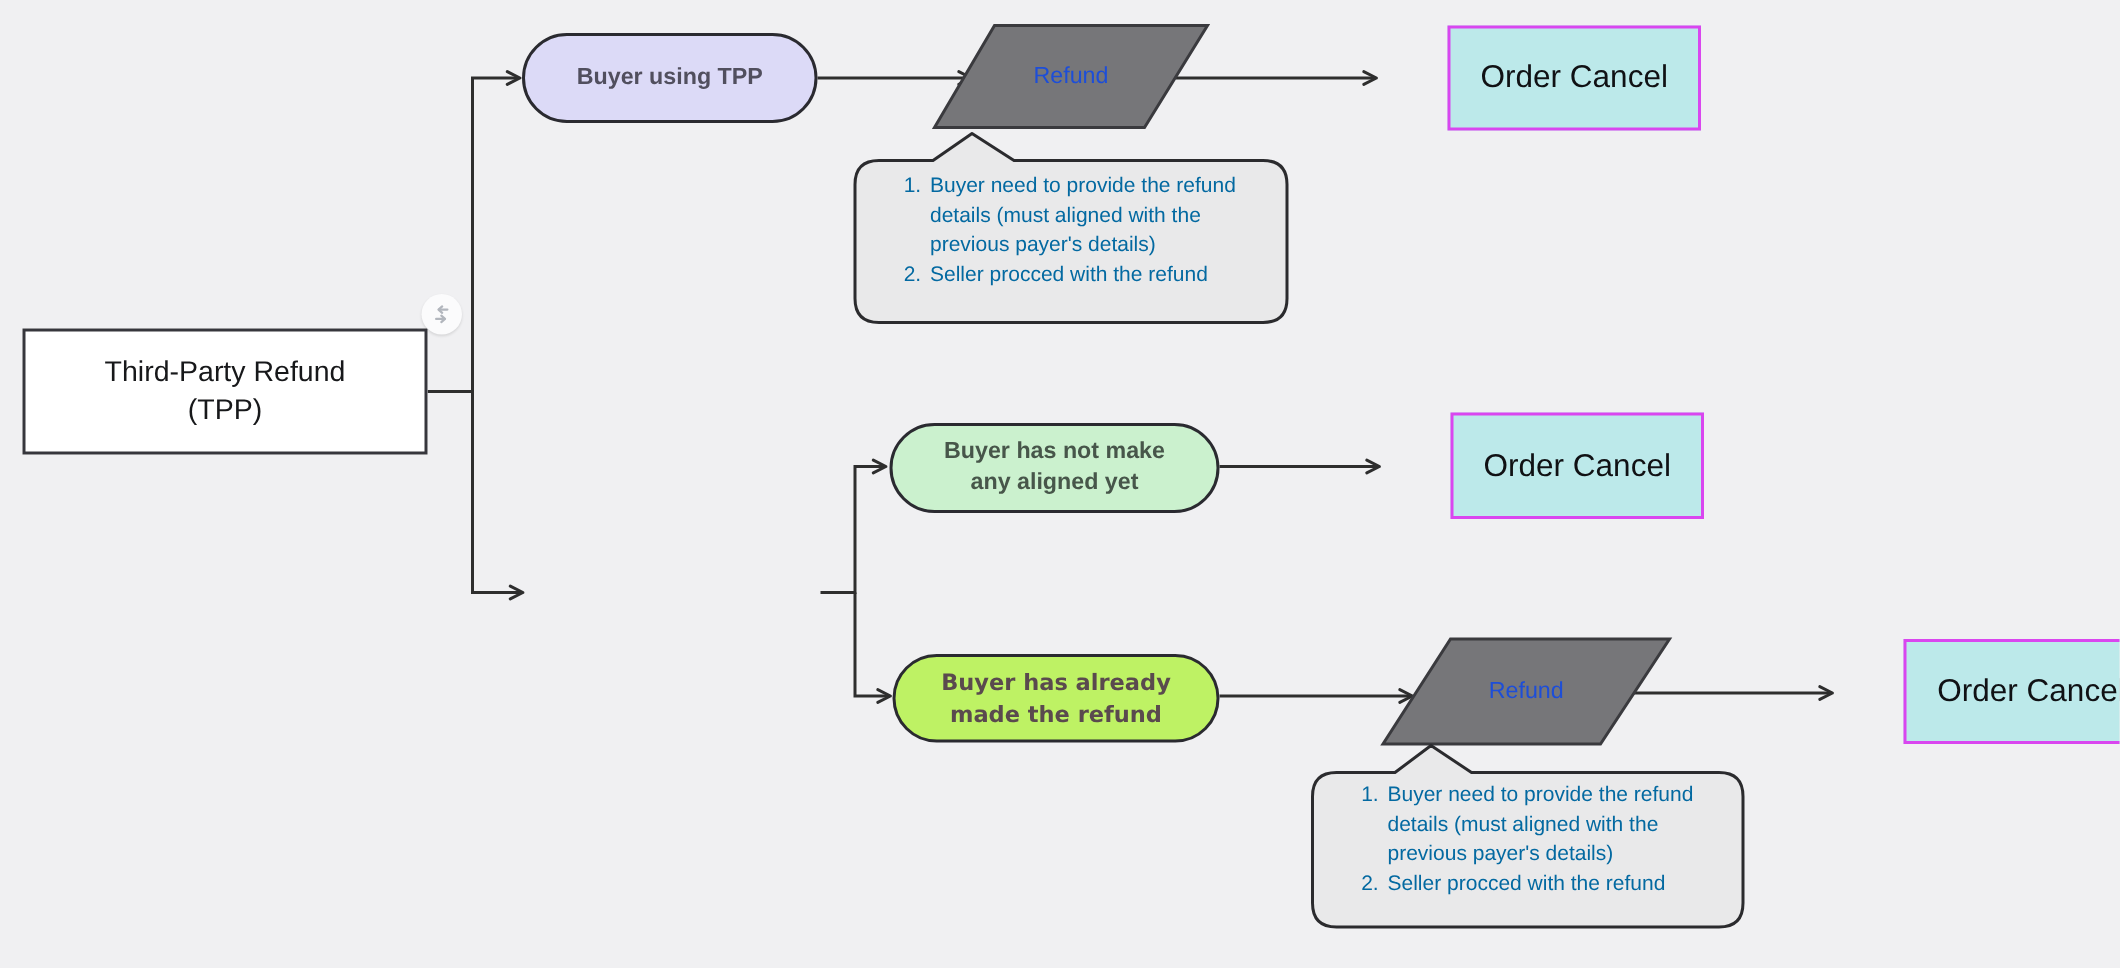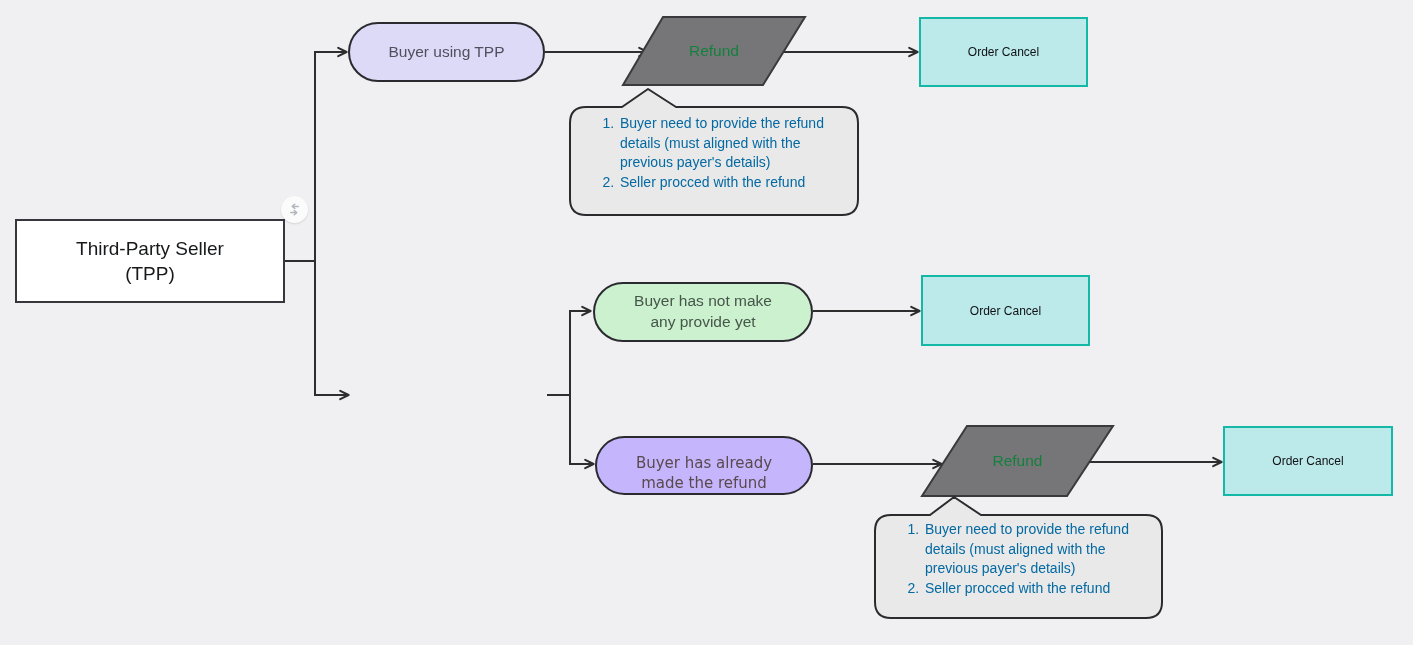--- a/index.html
+++ b/index.html
@@ -30,37 +30,37 @@
     line-height:1.32;
   }
   .badge{
     position:absolute;left:281px;top:196px;z-index:3;
     width:27px;height:27px;border-radius:50%;
     background:#fbfbfc;box-shadow:0 1px 2px rgba(0,0,0,0.12);
     display:flex;align-items:center;justify-content:center;
   }
   .pill{
     border:2px solid #2a2a30;border-radius:30px;
-    font-size:15.5px;line-height:1.35;
+    font-size:15.5px;line-height:1.35;font-weight:bold;
   }
   .pill-buyer{left:348px;top:22px;width:197px;height:60px;background:#dcdaf7;color:#514f5e;}
   .pill-seller{left:350px;top:367px;width:197px;height:58px;background:#f7e3b2;color:#55503f;}
   .pill-green{left:593px;top:282px;width:220px;height:60px;background:#cbf1ce;color:#47564a;align-items:center;}
-  .pill-pink{left:595px;top:436px;width:218px;height:59px;background:#c4b5fd;color:#5a4a4e;
-    font-family:"DejaVu Sans",sans-serif;font-size:15px;justify-content:flex-end;}
+  .pill-pink{left:595px;top:436px;width:218px;height:59px;background:#bef264;color:#5a4a4e;
+    font-family:"DejaVu Sans",sans-serif;font-size:15px;}
   .cancel-box{
-    background:#bce9ea;border:2px solid #14b8a6;
-    font-size:12px;font-weight:500;color:#101114;
+    background:#bce9ea;border:2px solid #d946ef;
+    font-size:21px;font-weight:500;color:#101114;margin-left:46px;
   }
   .cancel-1{left:919px;top:17px;width:169px;height:70px;}
   .cancel-2{left:921px;top:275px;width:169px;height:71px;}
   .cancel-3{left:1223px;top:426px;width:170px;height:70px;}
   .refund-label{
     position:absolute;z-index:2;display:flex;align-items:center;justify-content:center;
-    font-size:15.5px;color:#15803d;pointer-events:none;
+    font-size:15.5px;color:#1d4ed8;pointer-events:none;
   }
   .refund-label-1{left:633px;top:17px;width:162px;height:68px;}
   .refund-label-2{left:927px;top:426px;width:181px;height:70px;}
   .note-text{
     position:absolute;z-index:2;color:#0369a1;
     font-size:14px;line-height:19.5px;
   }
   .note-text-1{left:594px;top:114px;width:250px;}
   .note-text-2{left:899px;top:520px;width:250px;}
   .note-text ol{margin:0;padding:0 0 0 24px;width:222px;}
@@ -89,21 +89,21 @@
     <polyline points="1089,462 1221,462" fill="none" stroke="#2e2e2e" stroke-width="2" marker-end="url(#arrow)"></polyline>
 
     <polygon points="663,17 805,17 763,85 623,85" fill="#767679" stroke="#3a3a3e" stroke-width="2"></polygon>
     <polygon points="967,426 1113,426 1067,496 922,496" fill="#767679" stroke="#3a3a3e" stroke-width="2"></polygon>
 
     <path d="M586,107 H622 L648,89 L676,107 H842 Q858,107 858,123 V199 Q858,215 842,215 H586 Q570,215 570,199 V123 Q570,107 586,107 Z" fill="#e9e9ea" stroke="#2b2b2e" stroke-width="2" stroke-linejoin="round"></path>
     <path d="M891,515 H930 L954,497 L981,515 H1146 Q1162,515 1162,531 V602 Q1162,618 1146,618 H891 Q875,618 875,602 V531 Q875,515 891,515 Z" fill="#e9e9ea" stroke="#2b2b2e" stroke-width="2" stroke-linejoin="round"></path>
   </svg>
 
   <div class="node root-node">
-    <span>Third-Party Seller</span>
+    <span>Third-Party Refund</span>
     <span>(TPP)</span>
   </div>
 
   <div class="badge">
     <svg width="15" height="15" viewBox="0 0 16 16">
       <g fill="none" stroke="#b2b6bd" stroke-width="1.6" stroke-linecap="round" stroke-linejoin="round">
         <path d="M12 4.7 H6"></path>
         <path d="M8.3 2.4 L5.7 4.7 L8.3 7"></path>
         <path d="M4 11.3 H10"></path>
         <path d="M7.7 9 L10.3 11.3 L7.7 13.6"></path>
@@ -111,21 +111,21 @@
     </svg>
   </div>
 
   <div class="node pill pill-buyer">
     <span>Buyer using TPP</span>
   </div>
 
 
   <div class="node pill pill-green">
     <span>Buyer has not make</span>
-    <span>any provide yet</span>
+    <span>any aligned yet</span>
   </div>
 
   <div class="node pill pill-pink">
     <span>Buyer has already</span>
     <span>made the refund</span>
   </div>
 
   <div class="refund-label refund-label-1">Refund</div>
   <div class="refund-label refund-label-2">Refund</div>
 

